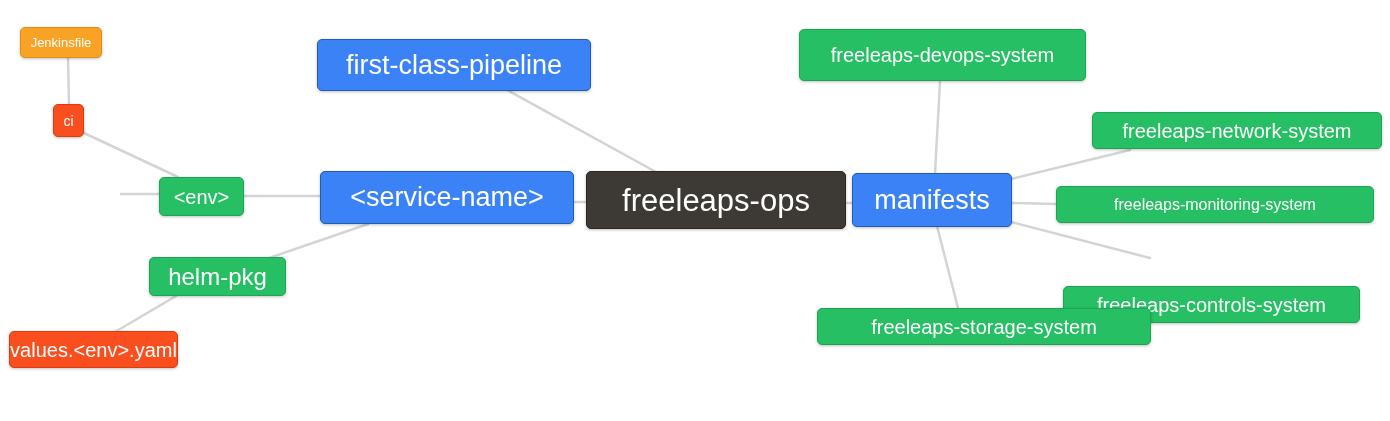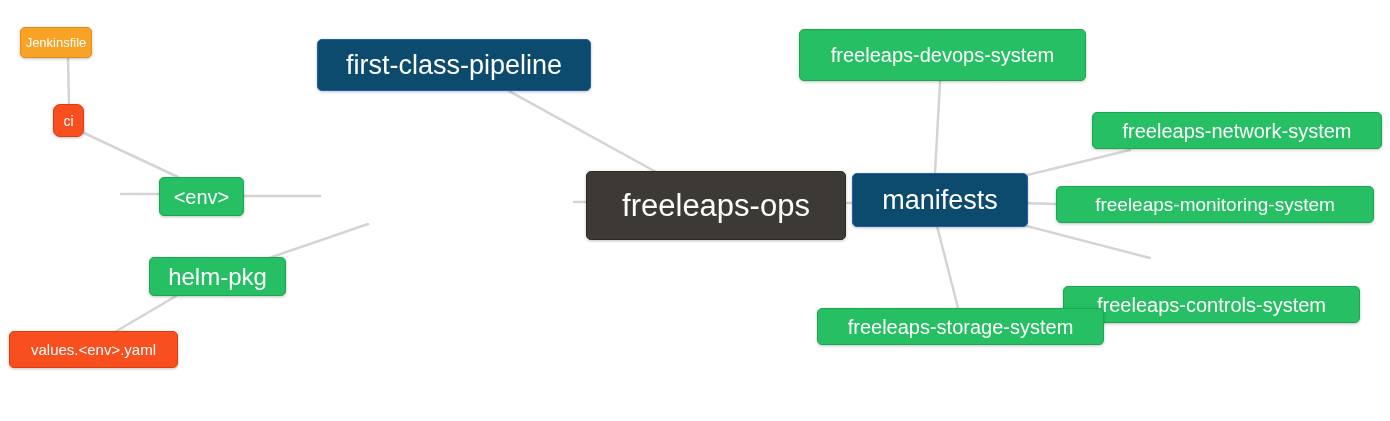--- a/index.html
+++ b/index.html
@@ -35,42 +35,42 @@
     justify-content: center;
     color: #ffffff;
     white-space: nowrap;
     border: 1px solid transparent;
     border-radius: 5px;
     box-shadow: 0 1px 3px rgba(0,0,0,0.25);
     cursor: pointer;
     line-height: 1;
   }
   
-  .c-blue   { background: #0c4a6e; border-color: #1f5fae; }
+  .c-blue   { background: #3b82f6; border-color: #1f5fae; }
   .c-green  { background: #26bf64; border-color: #1ca653; }
   .c-red    { background: #f94e1d; border-color: #dd3c0e; }
   .c-orange { background: #f9a326; border-color: #e18f12; }
   .c-dark   { background: #3d3935; border-color: #2b2825; }
 
   
-  .n-jenkinsfile          { left: 20px;   top: 27px;  width: 72px;  height: 31px; font-size: 13px; }
-  .n-ci                   { left: 53px;   top: 104px; width: 31px;  height: 33px; font-size: 14px; border-radius: 7px; }
+  .n-jenkinsfile          { left: 20px;   top: 27px;  width: 82px;  height: 31px; font-size: 13px; }
+  .n-ci                   { left: 53px;   top: 104px; width: 31px;  height: 33px; font-size: 14px; }
   .n-argo-app             { left: 31px;   top: 177px; width: 90px;  height: 33px; font-size: 15px; }
   .n-env                  { left: 159px;  top: 177px; width: 85px;  height: 39px; font-size: 20px; }
   .n-first-class-pipeline { left: 317px;  top: 39px;  width: 274px; height: 52px; font-size: 27px; }
   .n-service-name         { left: 320px;  top: 171px; width: 254px; height: 53px; font-size: 27px; }
-  .n-freeleaps-ops        { left: 586px;  top: 171px; width: 260px; height: 69px; font-size: 31px; }
-  .n-manifests            { left: 852px;  top: 173px; width: 176px; height: 54px; font-size: 27px; }
+  .n-freeleaps-ops        { left: 586px;  top: 171px; width: 260px; height: 58px; font-size: 31px; }
+  .n-manifests            { left: 852px;  top: 173px; width: 160px; height: 54px; font-size: 27px; }
   .n-helm-pkg             { left: 149px;  top: 257px; width: 137px; height: 39px; font-size: 24px; }
-  .n-values-env-yaml      { left: 9px;    top: 331px; width: 169px; height: 37px; font-size: 15px; }
+  .n-values-env-yaml      { left: 9px;    top: 331px; width: 169px; height: 37px; font-size: 20px; }
   .n-devops-system        { left: 799px;  top: 29px;  width: 287px; height: 52px; font-size: 20px; }
   .n-network-system       { left: 1058px; top: 112px; width: 290px; height: 37px; font-size: 20px; margin-left: 34px; }
-  .n-monitoring-system    { left: 1056px; top: 186px; width: 318px; height: 37px; font-size: 19px; }
+  .n-monitoring-system    { left: 1056px; top: 186px; width: 318px; height: 37px; font-size: 16px; }
   .n-controls-system      { left: 1063px; top: 258px; width: 297px; height: 37px; font-size: 20px; margin-top: 28px; }
-  .n-storage-system       { left: 817px;  top: 308px; width: 287px; height: 37px; font-size: 20px; }
+  .n-storage-system       { left: 817px;  top: 308px; width: 334px; height: 37px; font-size: 20px; }
 </style>
 </head>
 <body>
 
 <div class="canvas">
 
   <svg class="edges" viewBox="0 0 1390 421" xmlns="http://www.w3.org/2000/svg">
     <line x1="68" y1="58" x2="69" y2="105"></line>
     <line x1="84" y1="133" x2="178" y2="177"></line>
     <line x1="121" y1="194" x2="159" y2="194"></line>
@@ -84,20 +84,21 @@
     <line x1="1011" y1="179" x2="1130" y2="150"></line>
     <line x1="1012" y1="203" x2="1057" y2="204"></line>
     <line x1="1011" y1="222" x2="1150" y2="258"></line>
     <line x1="937" y1="226" x2="958" y2="308"></line>
   </svg>
 
   <div class="node c-orange n-jenkinsfile">Jenkinsfile</div>
   <div class="node c-red    n-ci">ci</div>
   <div class="node c-green  n-env">&lt;env&gt;</div>
   <div class="node c-blue   n-first-class-pipeline">first-class-pipeline</div>
+  <div class="node c-blue   n-service-name">&lt;service-name&gt;</div>
   <div class="node c-dark   n-freeleaps-ops">freeleaps-ops</div>
   <div class="node c-blue   n-manifests">manifests</div>
   <div class="node c-green  n-helm-pkg">helm-pkg</div>
   <div class="node c-red    n-values-env-yaml">values.&lt;env&gt;.yaml</div>
   <div class="node c-green  n-devops-system">freeleaps-devops-system</div>
   <div class="node c-green  n-network-system">freeleaps-network-system</div>
   <div class="node c-green  n-monitoring-system">freeleaps-monitoring-system</div>
   <div class="node c-green  n-controls-system">freeleaps-controls-system</div>
   <div class="node c-green  n-storage-system">freeleaps-storage-system</div>
 

